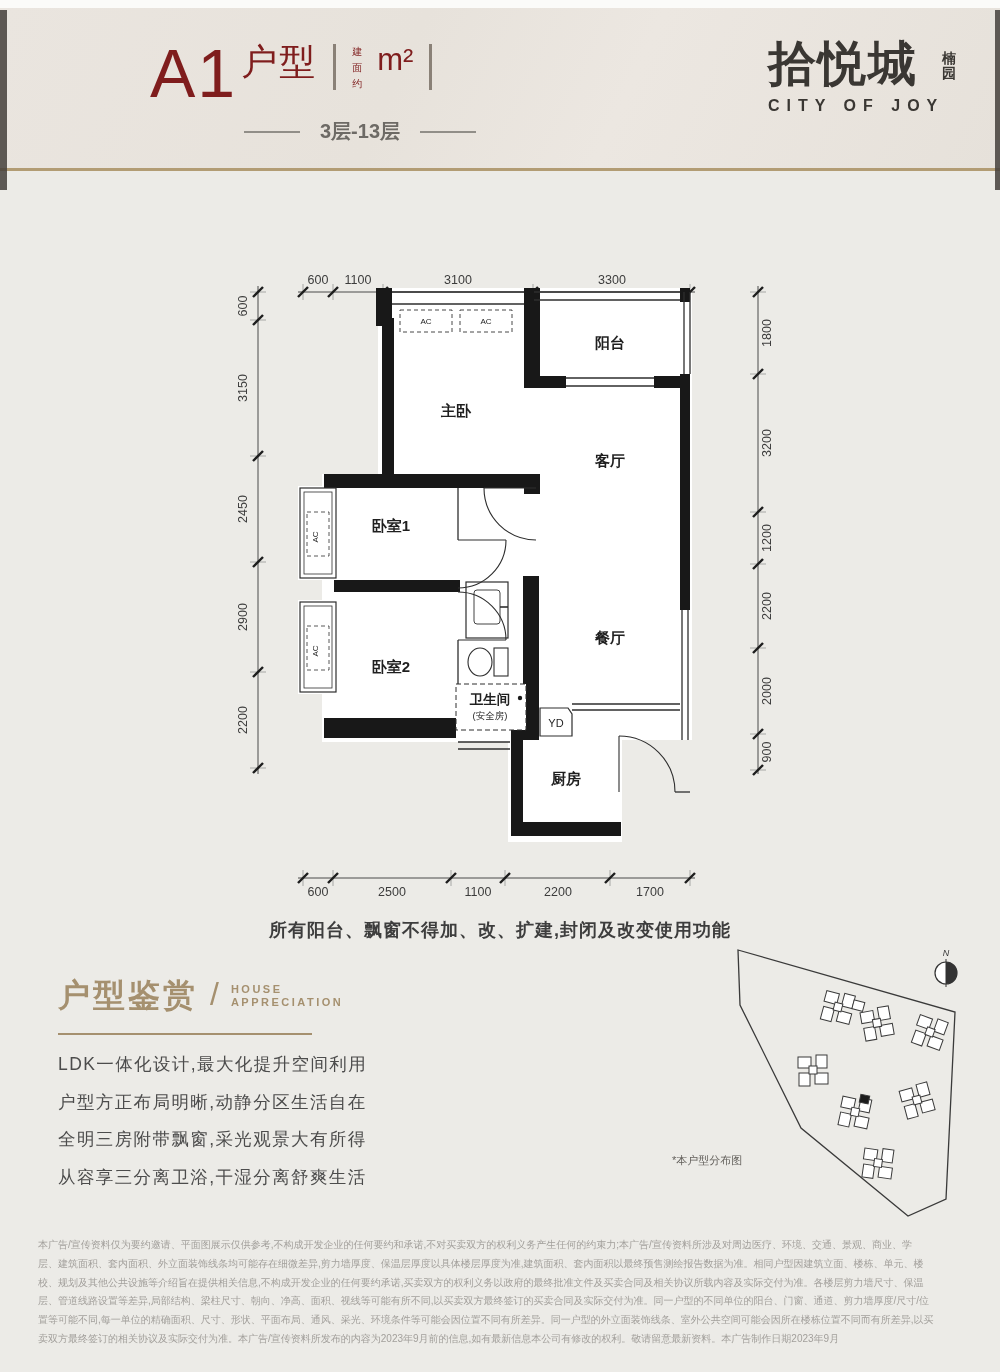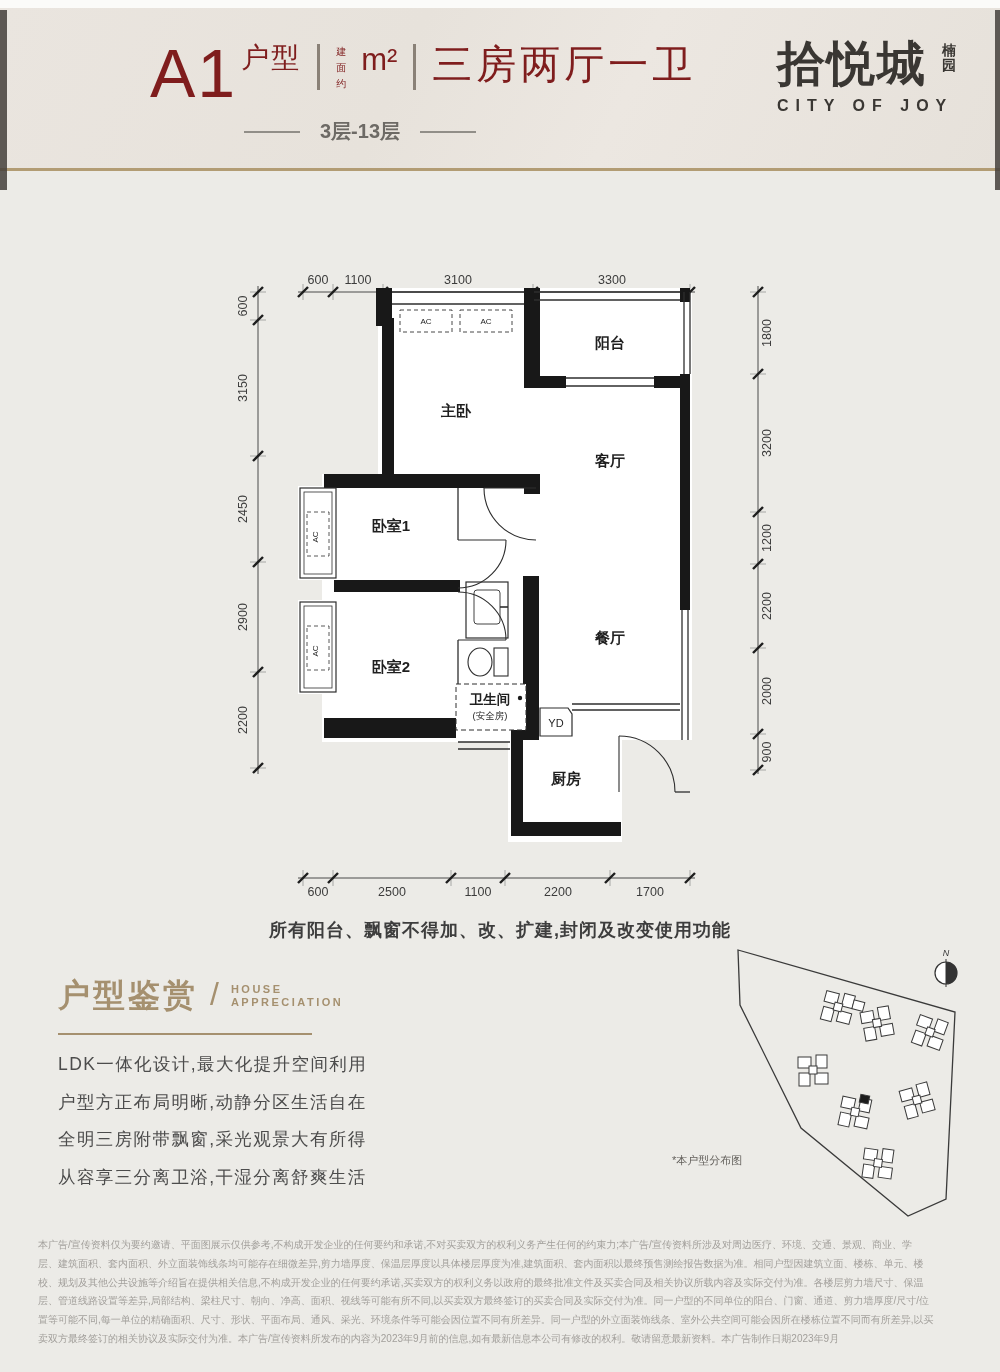--- a/index.html
+++ b/index.html
@@ -9,33 +9,33 @@
   .header-band{position:absolute;top:8px;left:0;right:0;height:160px;
         background:linear-gradient(115deg,#eae5df 0%,#e7e2db 40%,#ece7e1 62%,#e6e1da 100%);
         border-bottom:3px solid #b29c74;}
   .edge{position:absolute;top:10px;height:180px;background:#44403b;opacity:.85;}
   .edge.left{left:0;width:7px;}
   .edge.right{right:0;width:5px;}
 
   
   .title-row{position:absolute;left:150px;top:44px;display:flex;align-items:flex-start;color:#7f1d1d;}
   .unit-code{font-size:68px;line-height:.88;letter-spacing:2px;}
-  .unit-word{font-size:28px;line-height:1;padding:0 0 5px 4px;letter-spacing:2px;}
+  .unit-word{font-size:36px;line-height:1;padding:0 0 5px 4px;letter-spacing:2px;}
   .vbar{width:3px;height:46px;background:#8a8177;margin:0 16px 8px 16px;}
   .area-prefix{width:17px;font-size:10px;line-height:16px;word-break:break-all;padding-bottom:6px;margin-right:5px;}
   .area-value{font-size:88px;line-height:.80;}
   .area-unit{font-size:31px;line-height:1;padding-bottom:36px;margin-left:3px;}
   .layout-text{font-size:40px;line-height:1;padding-bottom:5px;letter-spacing:4px;}
   .floors-row{position:absolute;top:118px;left:0;width:72%;display:flex;justify-content:center;
         align-items:center;gap:20px;color:#6d6a65;font-size:20px;font-weight:600;}
   .dash{width:56px;height:2px;background:#918e88;}
 
   
   .logo{position:absolute;right:42px;top:40px;color:#3a3733;}
-  .logo-row{display:flex;align-items:flex-start;gap:15px;}
+  .logo-row{display:flex;align-items:center;gap:24px;}
   .brand-cn{font-size:48px;font-weight:700;letter-spacing:2px;line-height:1;}
   .brand-seal{width:16px;font-size:14px;line-height:15px;word-break:break-all;font-weight:700;padding-top:3px;}
   .brand-en{font-size:16px;letter-spacing:7px;margin-top:9px;font-weight:600;}
 
   .plan-svg{position:absolute;left:228px;top:228px;}
   .note-line{position:absolute;top:918px;left:0;width:100%;text-align:center;
         font-size:18px;font-weight:700;color:#3d3d3d;letter-spacing:1px;}
 
   
   .apprec{position:absolute;left:58px;top:974px;color:#a5906f;}
@@ -70,21 +70,20 @@
   <div class="edge left"></div>
   <div class="edge right"></div>
 
   <div class="title-row">
     <span class="unit-code">A1</span>
     <span class="unit-word">户型</span>
     <span class="vbar"></span>
     <span class="area-prefix">建面约</span>
     <span class="area-unit">m²</span>
     <span class="vbar"></span>
-    <span class="layout-text">三房两厅一卫</span>
   </div>
   <div class="floors-row">
     <span class="dash"></span>
     <span>3层-13层</span>
     <span class="dash"></span>
   </div>
 
   <div class="logo">
     <div class="logo-row">
       <span class="brand-cn">拾悦城</span>

